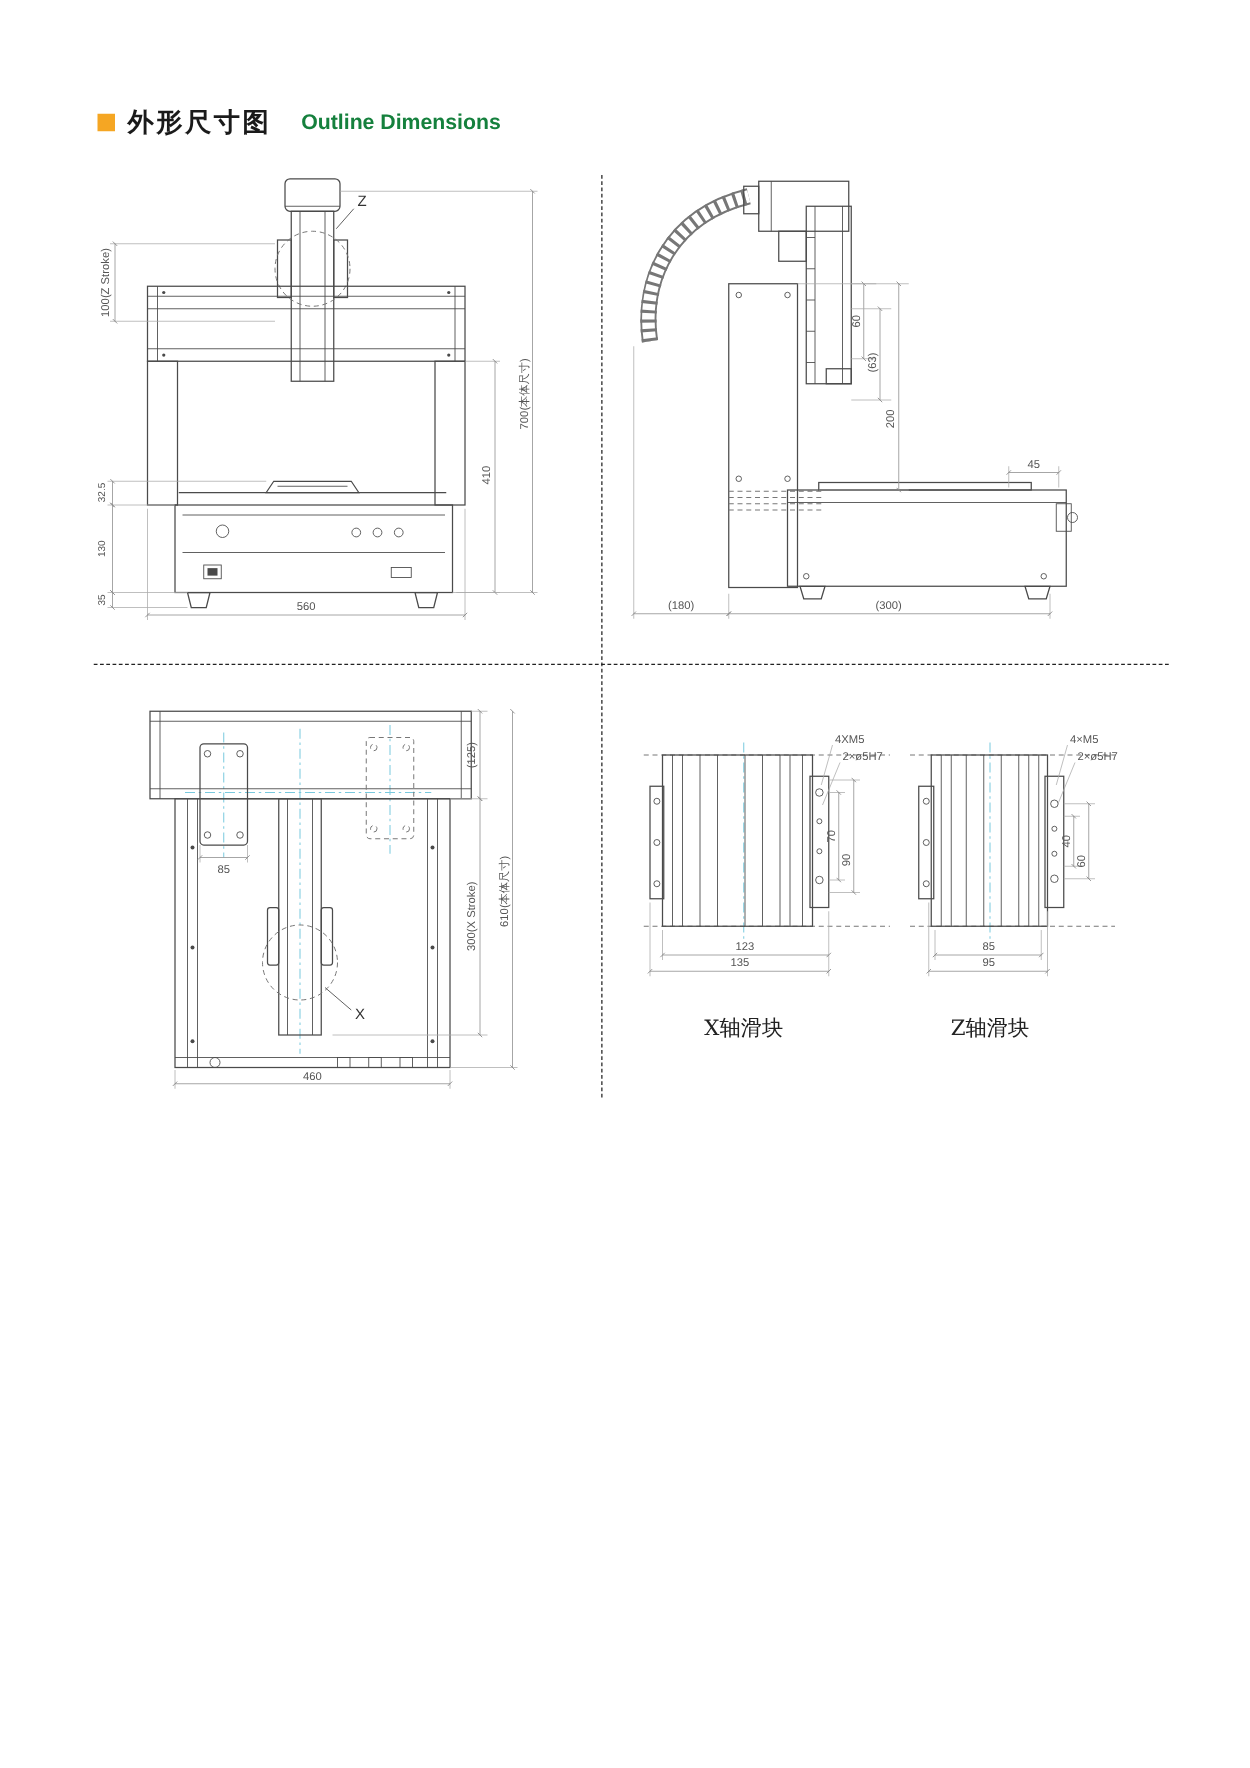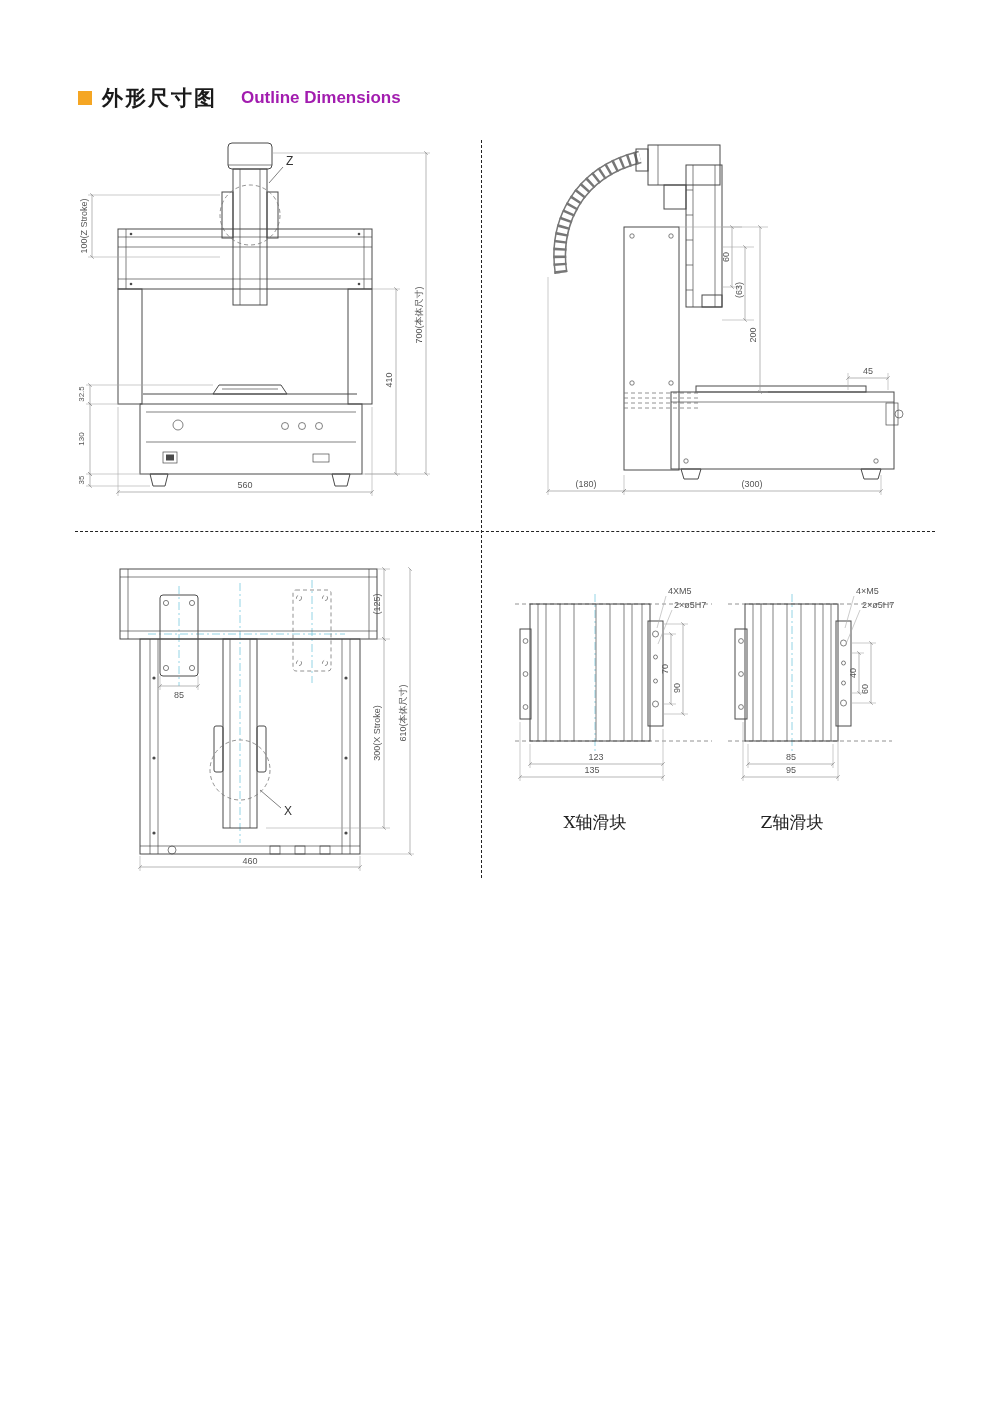--- a/index.html
+++ b/index.html
@@ -4,28 +4,28 @@
 <style>
   html,body { margin:0; padding:0; background:#e8e8e8; }
   .page {
     position:relative; width:1000px; height:1414px; background:#ffffff;
     font-family:"Liberation Sans", sans-serif; overflow:hidden; margin:0 auto;
   }
   
   .header { position:absolute; left:78px; top:84px; display:flex; align-items:center; gap:10px; }
   .bullet { width:14px; height:14px; background:#F5A623; }
   .title-zh { font-size:21px; font-weight:bold; color:#1a1a1a; letter-spacing:2px; }
-  .title-en { font-size:17px; font-weight:bold; color:#a21caf; margin-left:14px; }
+  .title-en { font-size:17px; font-weight:bold; color:#15803d; margin-left:14px; }
   
   .h-sep { position:absolute; left:75px; top:531px; width:860px; height:0; border-top:1.6px dashed #222; }
   .v-sep { position:absolute; left:481px; top:140px; height:738px; width:0; border-left:1.6px dashed #222; }
   
   .view { position:absolute; }
   .view-front { left:70px;  top:135px; }
-  .view-side  { left:536px; top:135px; }
+  .view-side  { left:495px; top:135px; }
   .view-top   { left:110px; top:558px; }
   .view-sliders { left:500px; top:556px;text-align:right; }
   
   .obj  { stroke:#4a4a4a; stroke-width:1;   fill:none; }
   .thin { stroke:#4a4a4a; stroke-width:0.7; fill:none; }
   .hid  { stroke:#777;    stroke-width:0.8; fill:none; stroke-dasharray:4 3; }
   .dimline { stroke:#999; stroke-width:0.7; fill:none; }
   .ext  { stroke:#aaa;    stroke-width:0.6; fill:none; }
   .cl   { stroke:#79c9de; stroke-width:0.8; fill:none; stroke-dasharray:8 3 2 3; }
   .dim  { font:9px "Liberation Sans", sans-serif; fill:#555; }

